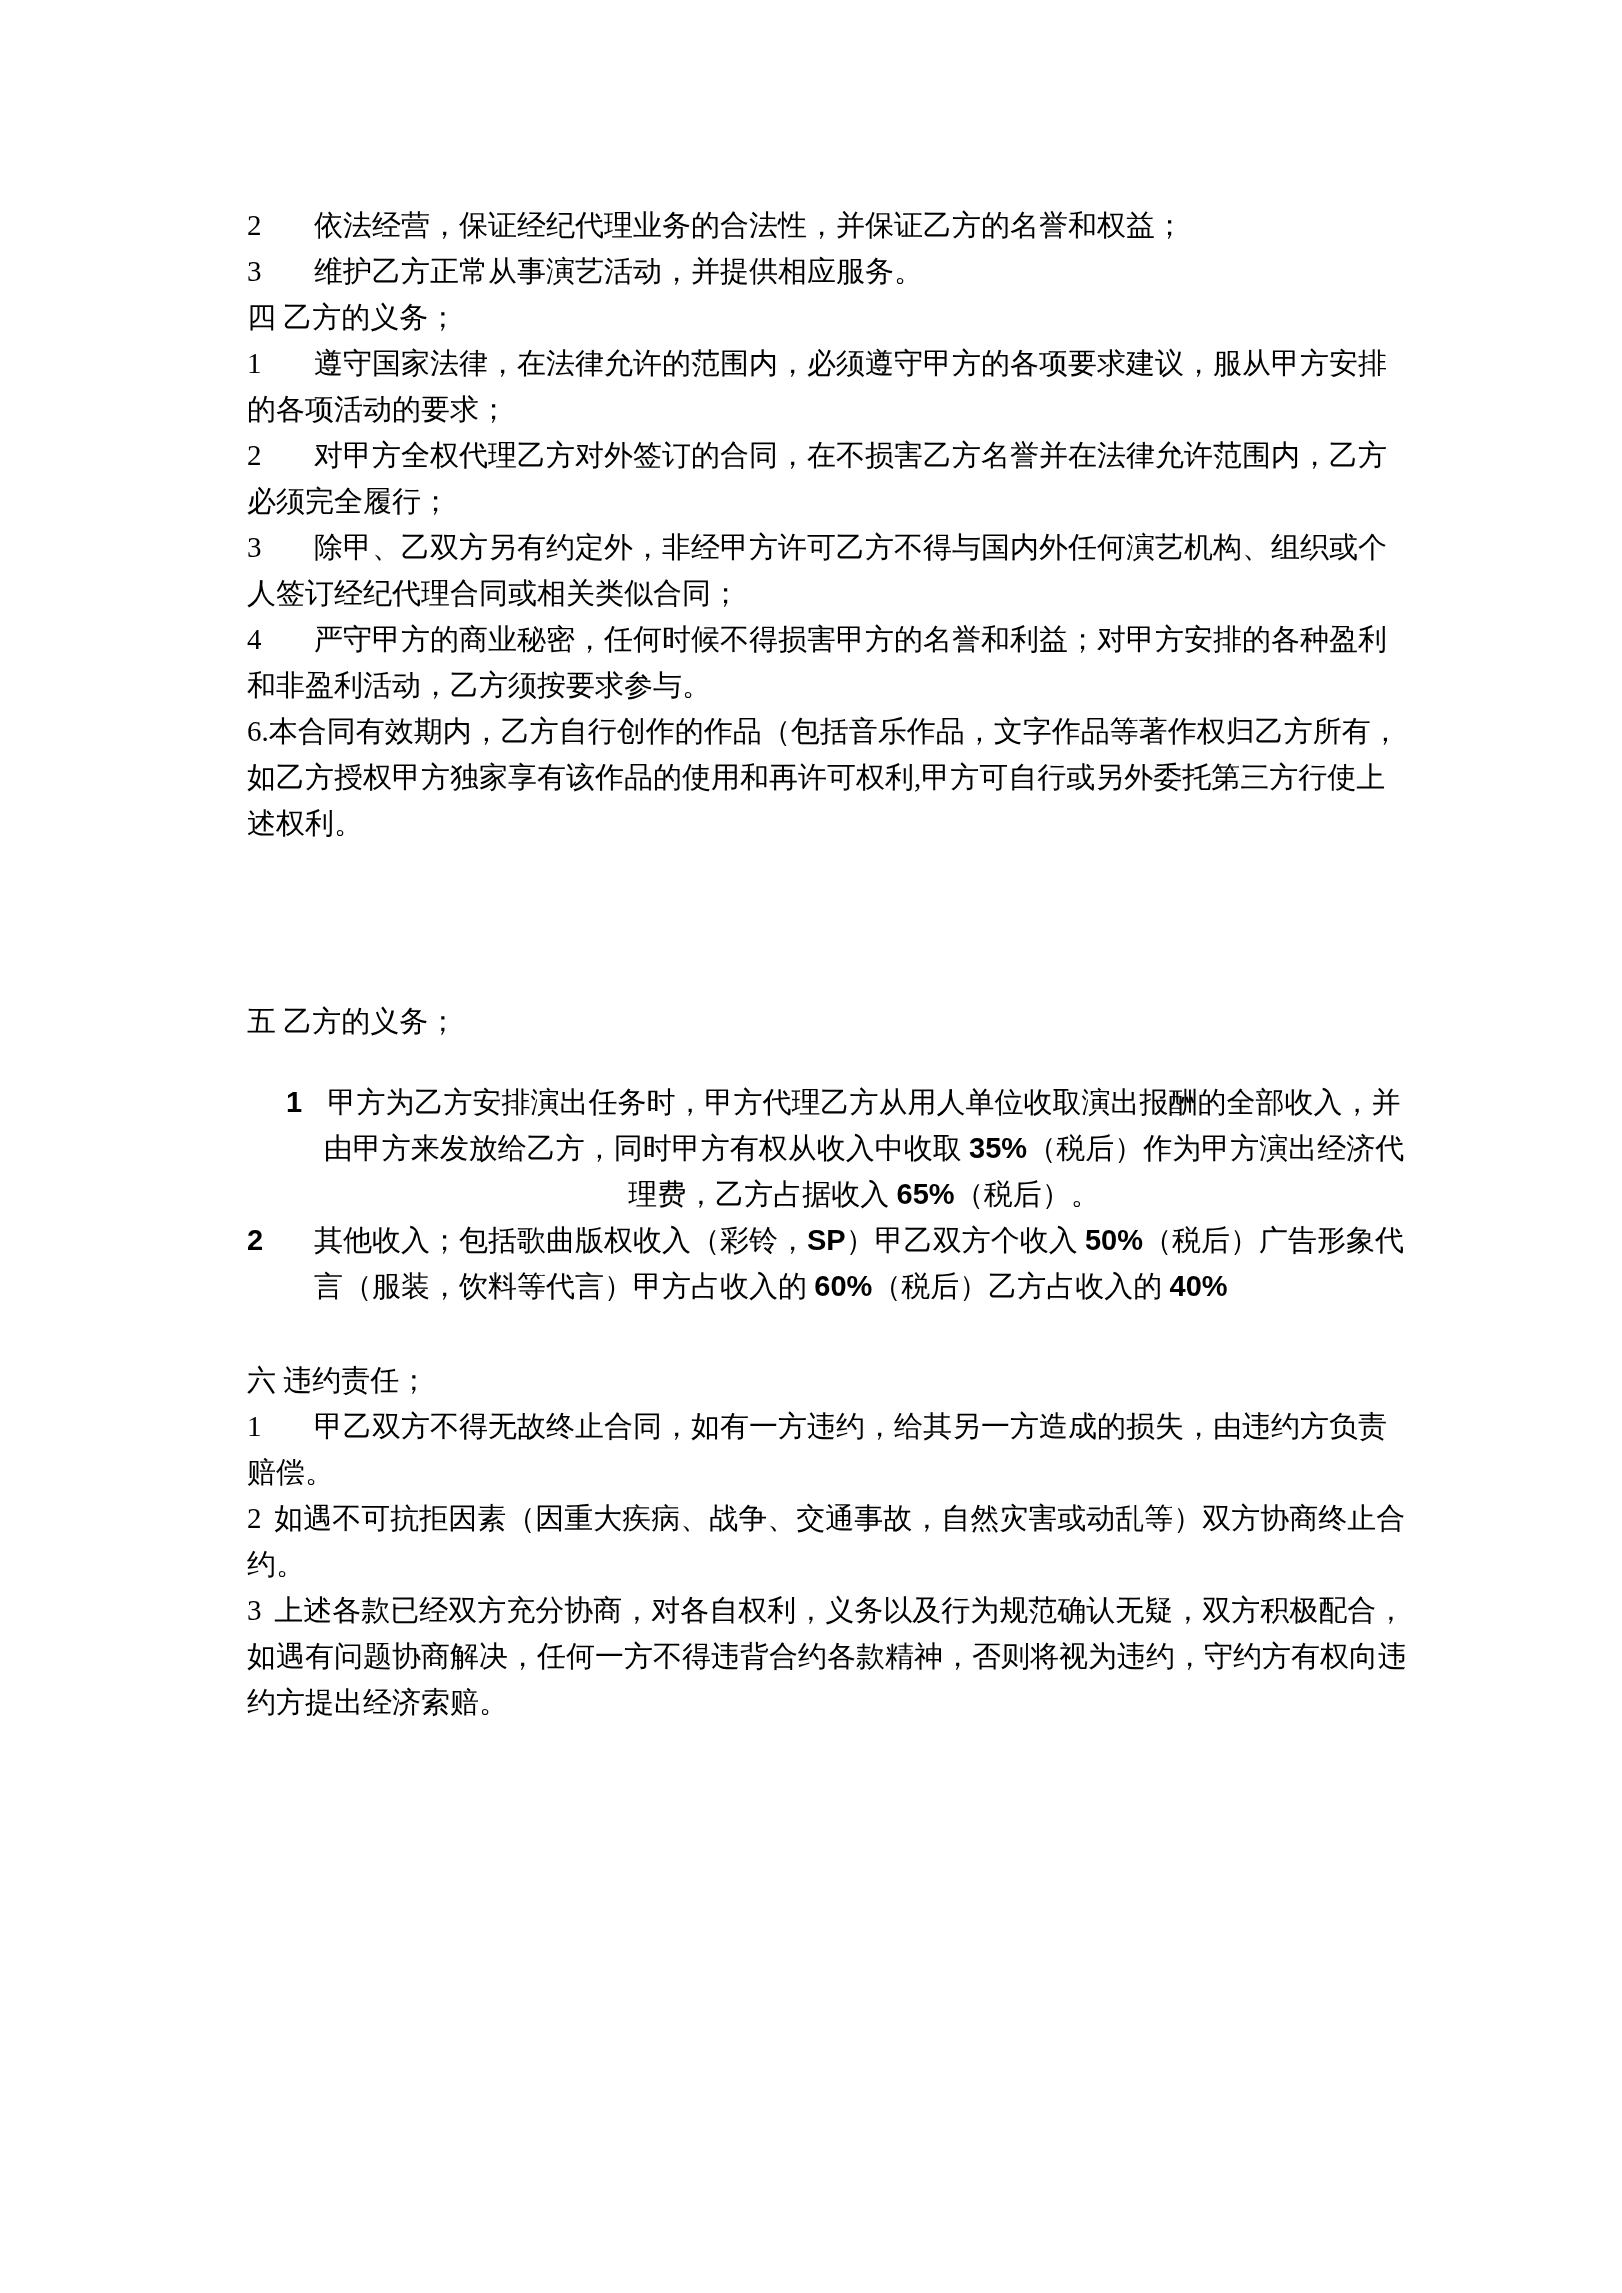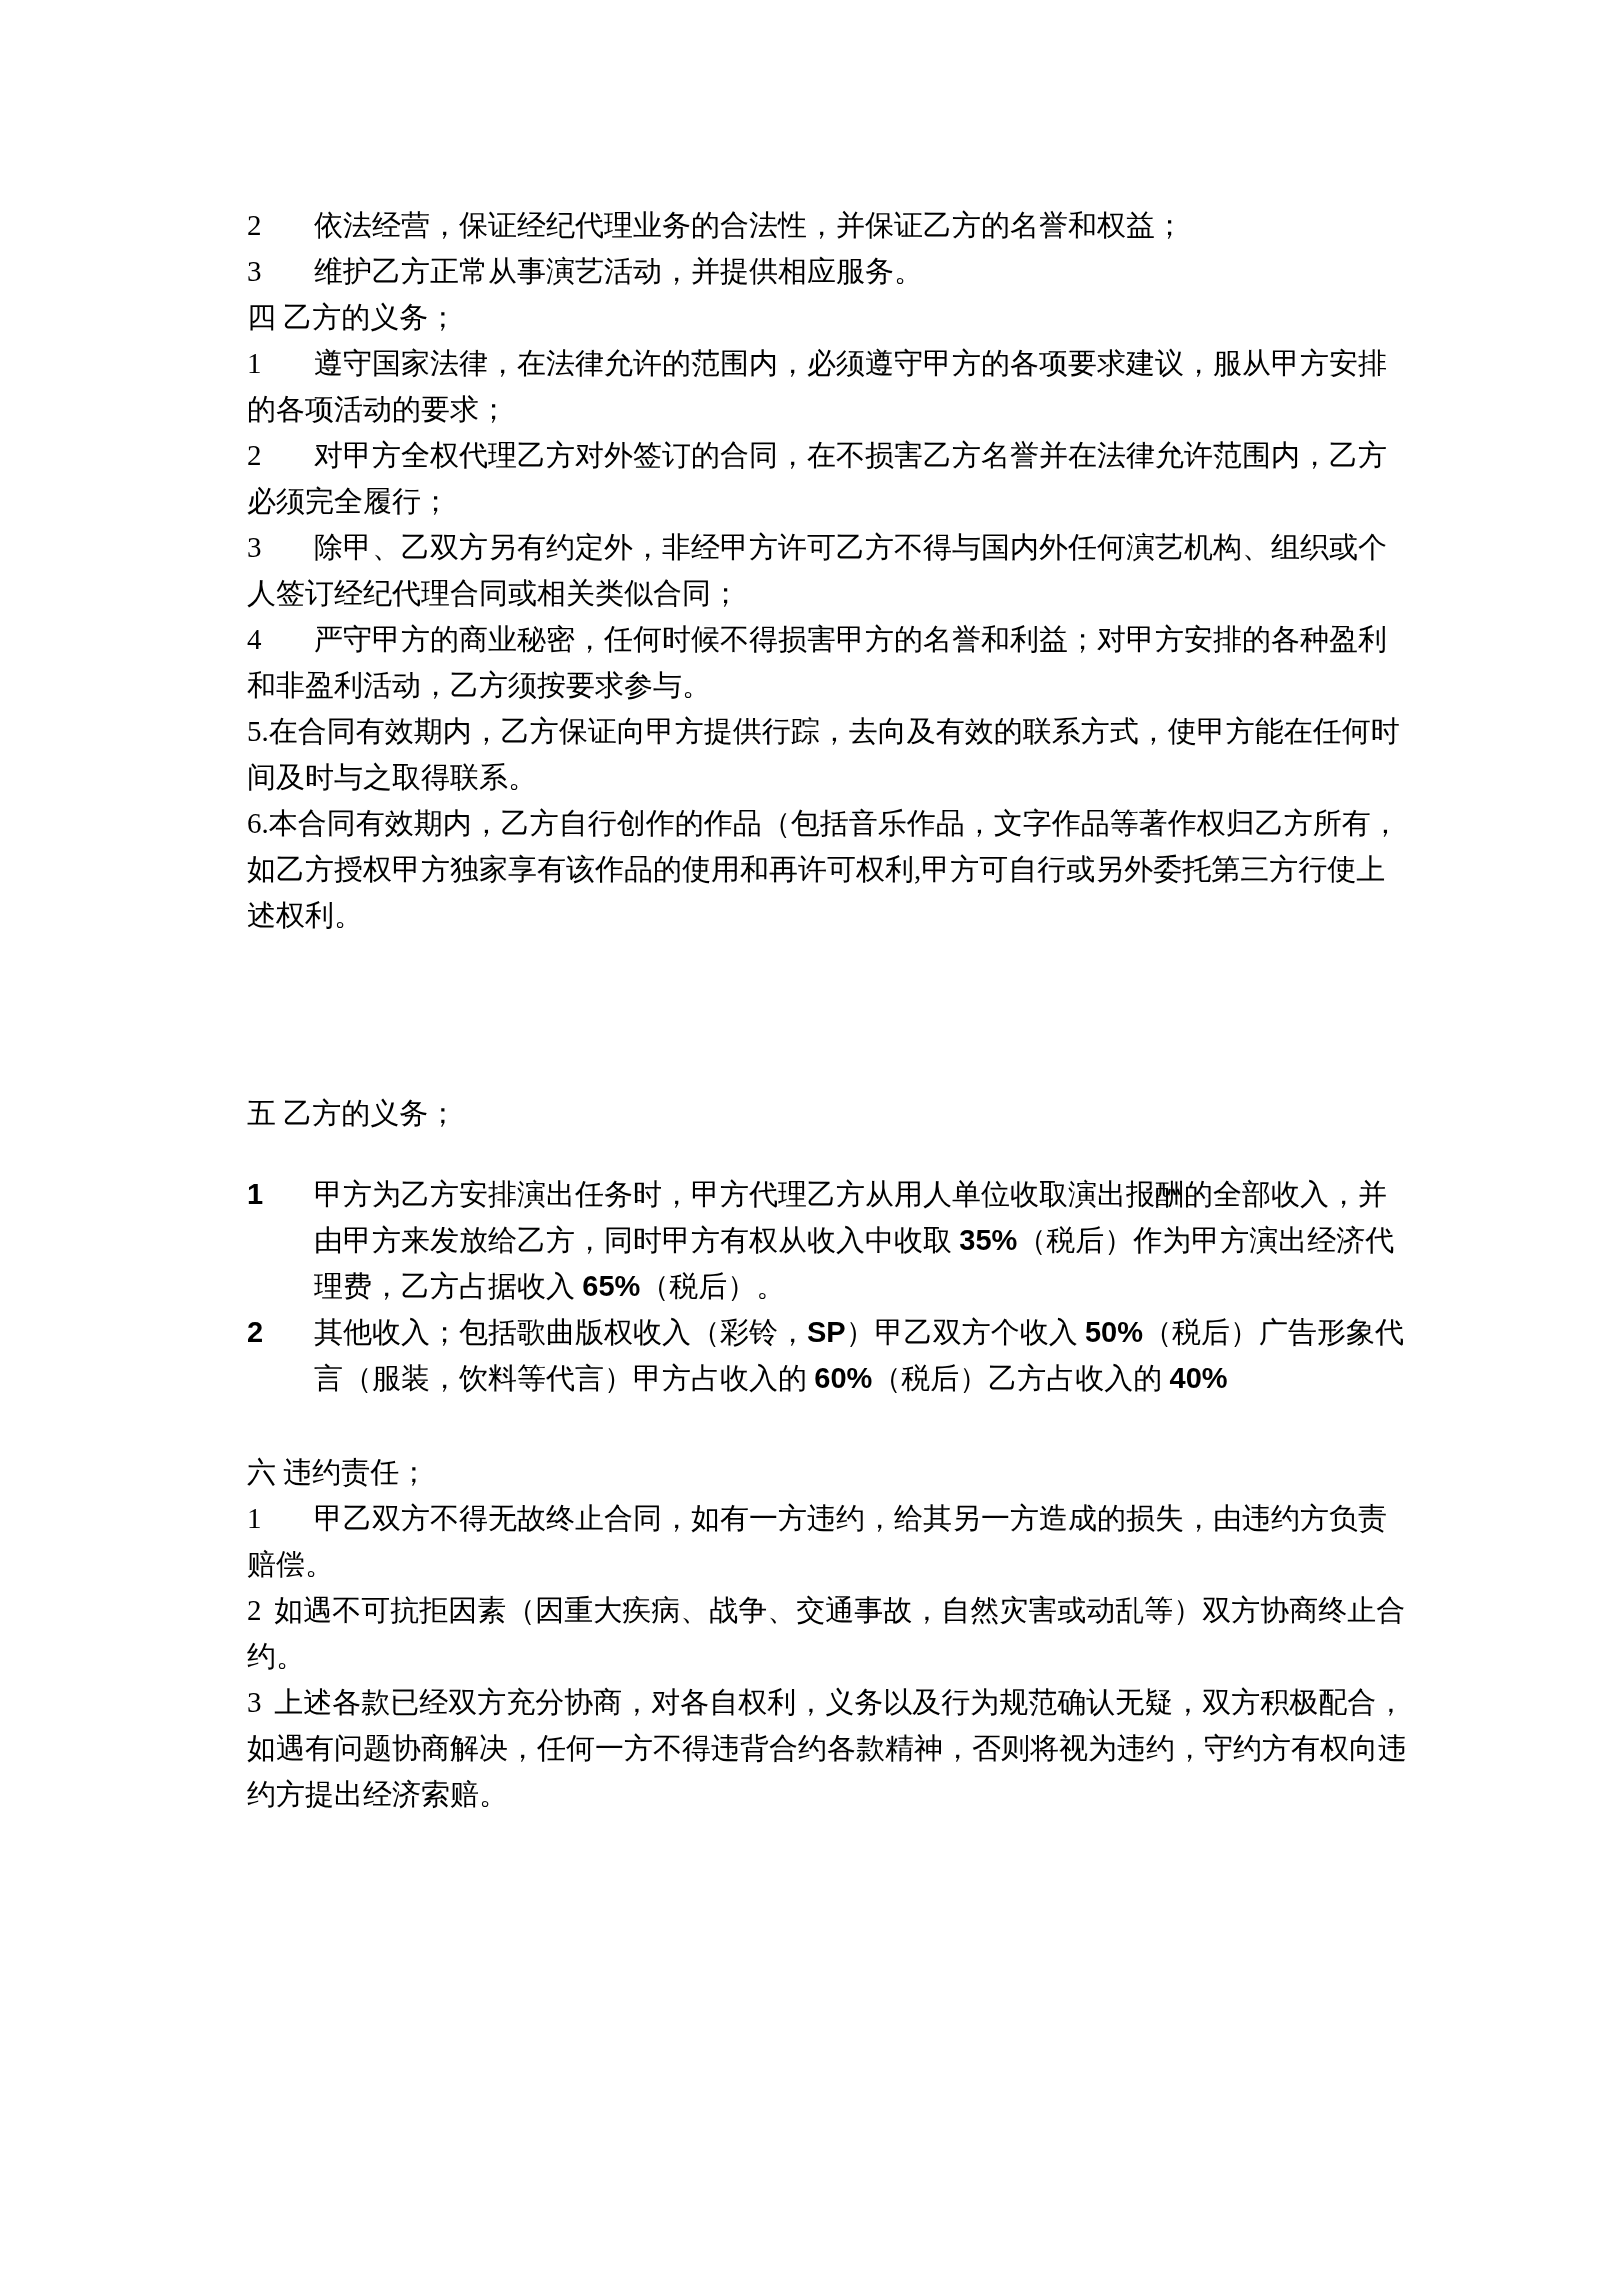--- a/index.html
+++ b/index.html
@@ -43,21 +43,21 @@
   .clause.hang .num {
     display: inline-block;
     width: 67px;
     text-indent: 0;
     font-family: "Liberation Sans", "DejaVu Sans", sans-serif;
     font-weight: 700;
   }
 
   .heading.h4 { }
   .heading.h5 { margin-top: 152px; }
-  .clause.first-gap { margin-top: 35px; }
+  .clause.first-gap { margin-top: 35px; text-align: center; }
   .heading.h6 { margin-top: 48px; }
 
   
   .num-emph {
     font-family: "Liberation Sans", "DejaVu Sans", sans-serif;
     font-weight: 700;
   }
 </style>
 </head>
 <body>
@@ -65,21 +65,20 @@
 <div class="page">
 
   <p class="clause tab"><span class="num">2</span><span class="txt">依法经营，保证经纪代理业务的合法性，并保证乙方的名誉和权益；</span></p>
   <p class="clause tab"><span class="num">3</span><span class="txt">维护乙方正常从事演艺活动，并提供相应服务。</span></p>
 
   <p class="heading h4">四 乙方的义务；</p>
   <p class="clause tab"><span class="num">1</span><span class="txt">遵守国家法律，在法律允许的范围内，必须遵守甲方的各项要求建议，服从甲方安排的各项活动的要求；</span></p>
   <p class="clause tab"><span class="num">2</span><span class="txt">对甲方全权代理乙方对外签订的合同，在不损害乙方名誉并在法律允许范围内，乙方必须完全履行；</span></p>
   <p class="clause tab"><span class="num">3</span><span class="txt">除甲、乙双方另有约定外，非经甲方许可乙方不得与国内外任何演艺机构、组织或个人签订经纪代理合同或相关类似合同；</span></p>
   <p class="clause tab"><span class="num">4</span><span class="txt">严守甲方的商业秘密，任何时候不得损害甲方的名誉和利益；对甲方安排的各种盈利和非盈利活动，乙方须按要求参与。</span></p>
-  <p class="clause tight"><span class="num">5.</span><span class="txt">在合同有效期内，乙方保证向甲方提供行踪，去向及有效的联系方式，使甲方能在任何时间及时与之取得联系。</span></p>
   <p class="clause tight"><span class="num">6.</span><span class="txt">本合同有效期内，乙方自行创作的作品（包括音乐作品，文字作品等著作权归乙方所有，如乙方授权甲方独家享有该作品的使用和再许可权利,甲方可自行或另外委托第三方行使上述权利。</span></p>
 
   <p class="heading h5">五 乙方的义务；</p>
   <p class="clause hang first-gap"><span class="num">1</span><span class="txt">甲方为乙方安排演出任务时，甲方代理乙方从用人单位收取演出报酬的全部收入，并由甲方来发放给乙方，同时甲方有权从收入中收取 <span class="num-emph">35%</span>（税后）作为甲方演出经济代理费，乙方占据收入 <span class="num-emph">65%</span>（税后）。</span></p>
   <p class="clause hang"><span class="num">2</span><span class="txt">其他收入；包括歌曲版权收入（彩铃，<span class="num-emph">SP</span>）甲乙双方个收入 <span class="num-emph">50%</span>（税后）广告形象代言（服装，饮料等代言）甲方占收入的 <span class="num-emph">60%</span>（税后）乙方占收入的 <span class="num-emph">40%</span></span></p>
 
   <p class="heading h6">六 违约责任；</p>
   <p class="clause tab"><span class="num">1</span><span class="txt">甲乙双方不得无故终止合同，如有一方违约，给其另一方造成的损失，由违约方负责赔偿。</span></p>
   <p class="clause sp"><span class="num">2</span><span class="txt">如遇不可抗拒因素（因重大疾病、战争、交通事故，自然灾害或动乱等）双方协商终止合约。</span></p>
   <p class="clause sp"><span class="num">3</span><span class="txt">上述各款已经双方充分协商，对各自权利，义务以及行为规范确认无疑，双方积极配合，如遇有问题协商解决，任何一方不得违背合约各款精神，否则将视为违约，守约方有权向违约方提出经济索赔。</span></p>

